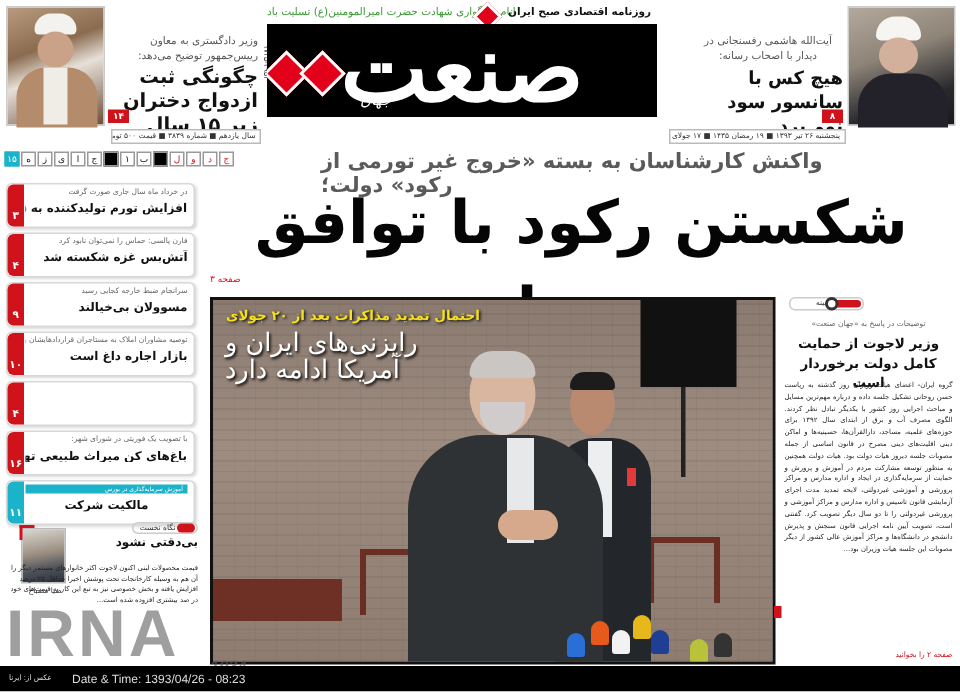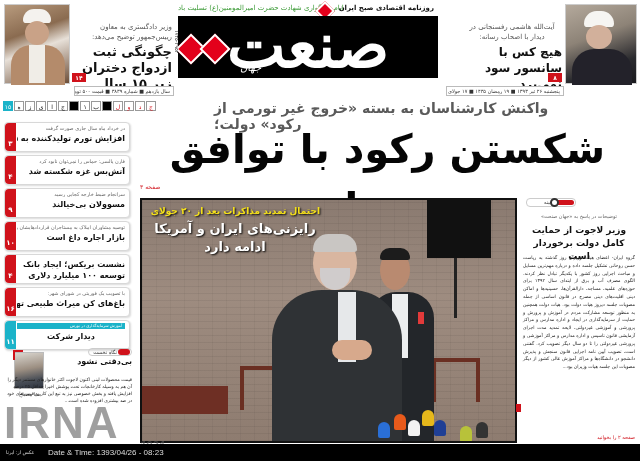--- a/index.html
+++ b/index.html
@@ -81,21 +81,21 @@
   .mp-man2-body { position:absolute; left:228px; top:92px; width:64px; height:150px; background:#23262a; border-radius: 26px 26px 0 0; }
   .mp-man2-shirt { position:absolute; left:250px; top:94px; width:16px; height:64px; background:#eceeef; }
   .mp-man2-head { position:absolute; left:238px; top:50px; width:30px; height:40px; border-radius:50%; background:#b98a70; }
   .mp-man2-hair { position:absolute; left:238px; top:48px; width:30px; height:12px; border-radius:15px 15px 4px 4px; background:#1c1c1c; }
   .mp-badge { position:absolute; left:276px; top:112px; width:6px; height:12px; background:#e23a3a; }
   .mp-chair1 { position:absolute; left:98px; top:166px; width:40px; height:44px; border:4px solid #6a2f22; border-bottom:none; }
   .mp-chair2 { position:absolute; left:0; top:186px; width:86px; height:28px; background:#6e2f24; }
   .mp-chair3 { position:absolute; left:290px; top:158px; width:48px; height:44px; border:4px solid #6a2f22; border-bottom:none; }
   .mic { position:absolute; width:12px; height:16px; border-radius:6px 6px 2px 2px; }
   .mp-kicker { position:absolute; left:8px; top:6px; width:170px; font-size:9px; font-weight:bold; color:#f4e01b; direction: rtl; text-align:right; text-shadow: 1px 1px 2px #000; }
-  .mp-title { position:absolute; left:8px; top:20px; width:170px; font-size:13px; font-weight:bold; color:#fff; line-height:18px; direction: rtl; text-align:center; text-shadow: 1px 1px 2px #000; }
+  .mp-title { position:absolute; left:8px; top:20px; width:170px; font-size:17px; font-weight:normal; color:#fff; line-height:18px; direction: rtl; text-align:left; text-shadow: 1px 1px 2px #000; }
 
   
   .rc-tag { left: 526px; top: 198px; width: 50px; height: 9px; border: 1px solid #ccc; border-radius: 4px; font-size:5px; line-height:7px; direction: rtl; padding-right: 20px; color:#333; }
   .rc-tag .pill { position:absolute; right:1px; top:1px; width:18px; height:5px; background:#d0121b; border-radius:3px; }
   .rc-tag .ring { position:absolute; right:16px; top:-1px; width:9px; height:9px; border-radius:50%; background:#fff; border:2px solid #333; }
   .rc-kicker { left: 523px; top: 213px; width: 112px; font-size: 5px; color: #666; text-align: center; }
   .rc-title { left: 523px; top: 224px; width: 112px; font-size: 9px; font-weight: bold; line-height: 13px; text-align: center; direction: rtl; }
   .rc-body { left: 523px; top: 254px; width: 112px; font-size: 4.6px; line-height: 7.8px; color: #222; text-align: justify; }
   .rc-more { left: 523px; top: 434px; width: 112px; font-size: 5px; color: #d0121b; direction: rtl; text-align: right; }
   .red-marker { left: 516px; top: 404px; width: 5px; height: 8px; background: #d0121b; }
@@ -182,31 +182,30 @@
   <div class="kick">سرانجام ضبط خارجه کجایی رسید</div>
   <div class="head">مسوولان بی‌خیالند</div>
 </div>
 <div class="abs teaser" style="top:221px;">
   <div class="tab">۱۰</div>
   <div class="kick">توصیه مشاوران املاک به مستاجران قرارداد‌هایشان را تمدید کنید</div>
   <div class="head">بازار اجاره داغ است</div>
 </div>
 <div class="abs teaser" style="top:254px;">
   <div class="tab">۴</div>
-  <div class="head two">نشست بریکس؛ ایجاد بانک توسعه ۱۰۰ میلیارد دلاری</div>
 </div>
 <div class="abs teaser" style="top:287px;">
   <div class="tab">۱۶</div>
   <div class="kick">با تصویب یک فوریتی در شورای شهر:</div>
   <div class="head">باغ‌های کن میراث طبیعی تهران می‌شود</div>
 </div>
 <div class="abs teaser" style="top:320px;">
   <div class="tab cyan">۱۱</div>
   <div class="cyanbar">آموزش سرمایه‌گذاری در بورس</div>
-  <div class="head" style="text-align:center;">دیدار شرکت</div>
+  <div class="head" style="text-align:center;">مالکیت شرکت</div>
 </div>
 
 <div class="abs editorial-photo"></div>
 <div class="abs editorial-name">ضیا مصباح</div>
 <div class="abs ed-tag">
   <span class="dot"></span>
   <span>نگاه نخست</span>
 </div>
 <div class="abs ed-title rtl">بی‌دقتی نشود</div>
 <div class="abs ed-body rtl">قیمت محصولات لبنی اکنون لاجوت اکثر خانوارهای مستمر دیگر را آن هم به وسیله کارخانجات تحت پوشش اخیرا حداقل ۲۵ درصد افزایش یافته و بخش خصوصی نیز به تبع این کار به قیمت‌های خود در صد بیشتری افزوده شده است...</div>

